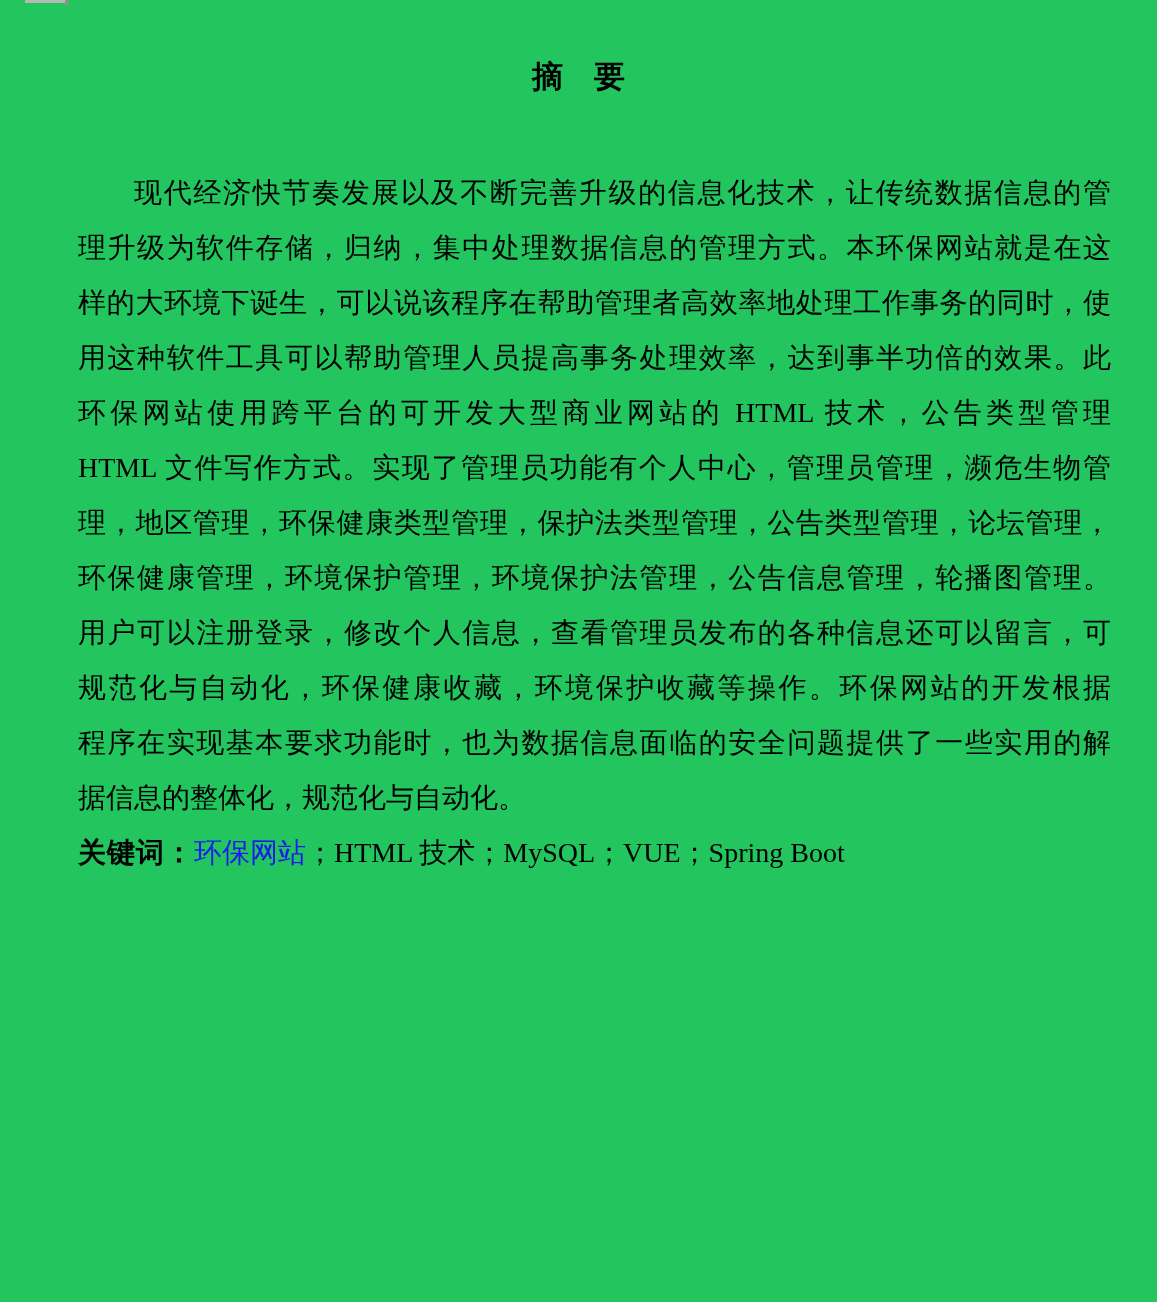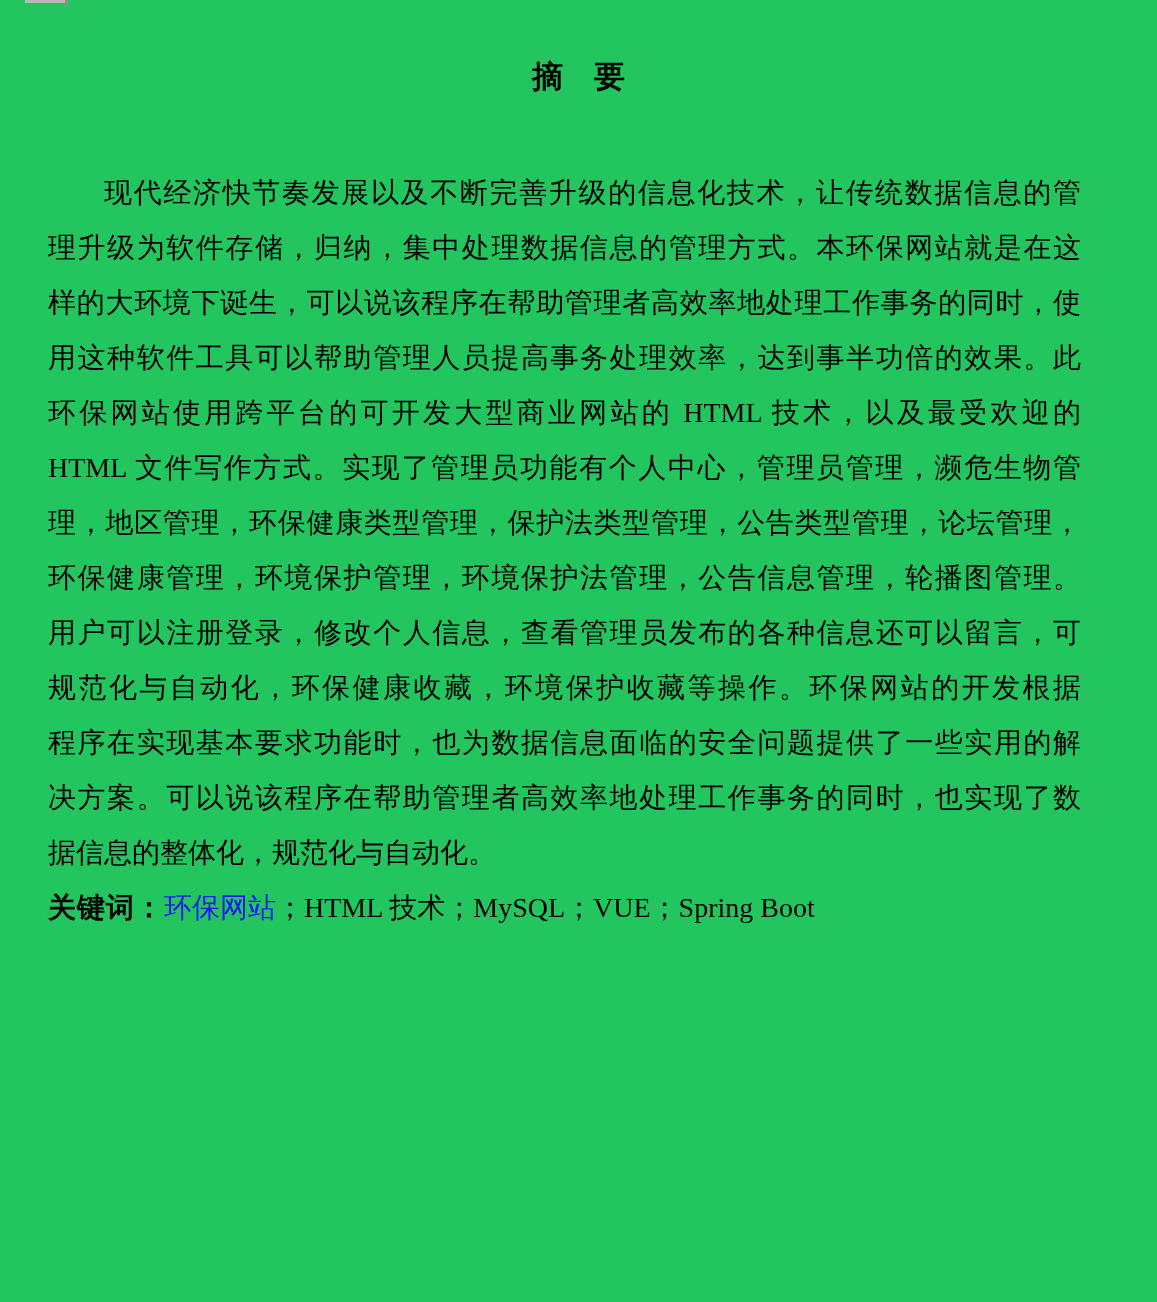--- a/index.html
+++ b/index.html
@@ -35,21 +35,21 @@
     left:0;
     width:100%;
     margin:0;
     text-align:center;
     font-size:31px;
     font-weight:700;
     line-height:42px;
   }
   .body{
     position:absolute;
-    left:48px;
+    left:78px;
     top:165px;
     width:1033px;
     font-size:28px;
     line-height:55px;
   }
   .body-line{
     height:55px;
     overflow:hidden;
     text-align:justify;
     text-align-last:justify;
@@ -91,27 +91,26 @@
   </div>
 
   <h1 class="title">摘　要</h1>
 
   <div class="body">
 
     <div class="body-line indent">现代经济快节奏发展以及不断完善升级的信息化技术，让传统数据信息的管</div>
       <div class="body-line">理升级为软件存储，归纳，集中处理数据信息的管理方式。本环保网站就是在这</div>
       <div class="body-line">样的大环境下诞生，可以说该程序在帮助管理者高效率地处理工作事务的同时，使</div>
       <div class="body-line">用这种软件工具可以帮助管理人员提高事务处理效率，达到事半功倍的效果。此</div>
-      <div class="body-line">环保网站使用跨平台的可开发大型商业网站的 HTML 技术，以及最受欢迎的</div>
+      <div class="body-line">环保网站使用跨平台的可开发大型商业网站的 HTML 技术，公告类型管理</div>
       <div class="body-line">HTML 文件写作方式。实现了管理员功能有个人中心，管理员管理，濒危生物管</div>
       <div class="body-line">理，地区管理，环保健康类型管理，保护法类型管理，公告类型管理，论坛管理，</div>
       <div class="body-line">环保健康管理，环境保护管理，环境保护法管理，公告信息管理，轮播图管理。</div>
       <div class="body-line">用户可以注册登录，修改个人信息，查看管理员发布的各种信息还可以留言，可</div>
       <div class="body-line">规范化与自动化，环保健康收藏，环境保护收藏等操作。环保网站的开发根据</div>
       <div class="body-line">程序在实现基本要求功能时，也为数据信息面临的安全问题提供了一些实用的解</div>
-      <div class="body-line">决方案。可以说该程序在帮助管理者高效率地处理工作事务的同时，也实现了数</div>
       <div class="body-line last">据信息的整体化，规范化与自动化。</div>
       <div class="kw-line">
       <span class="kw-label">关键词：</span><a class="kw-link">环保网站</a><span class="kw-rest">；HTML 技术；MySQL；VUE；Spring Boot</span>
     </div>
   </div>
 
 </div>
 
 </body></html>

